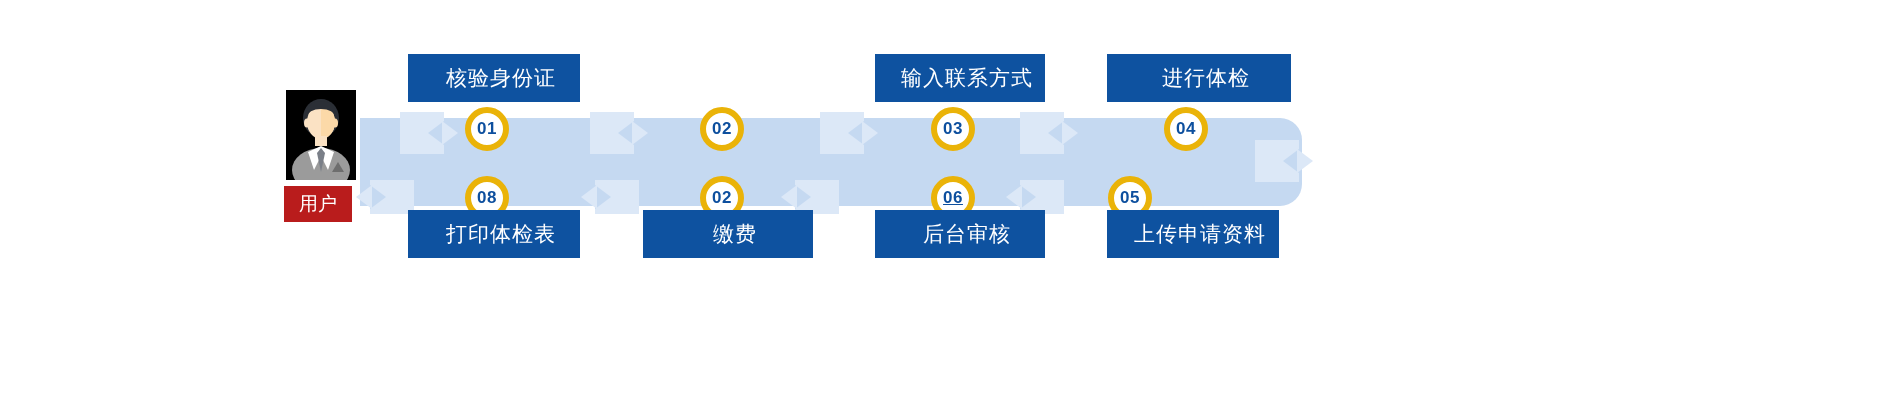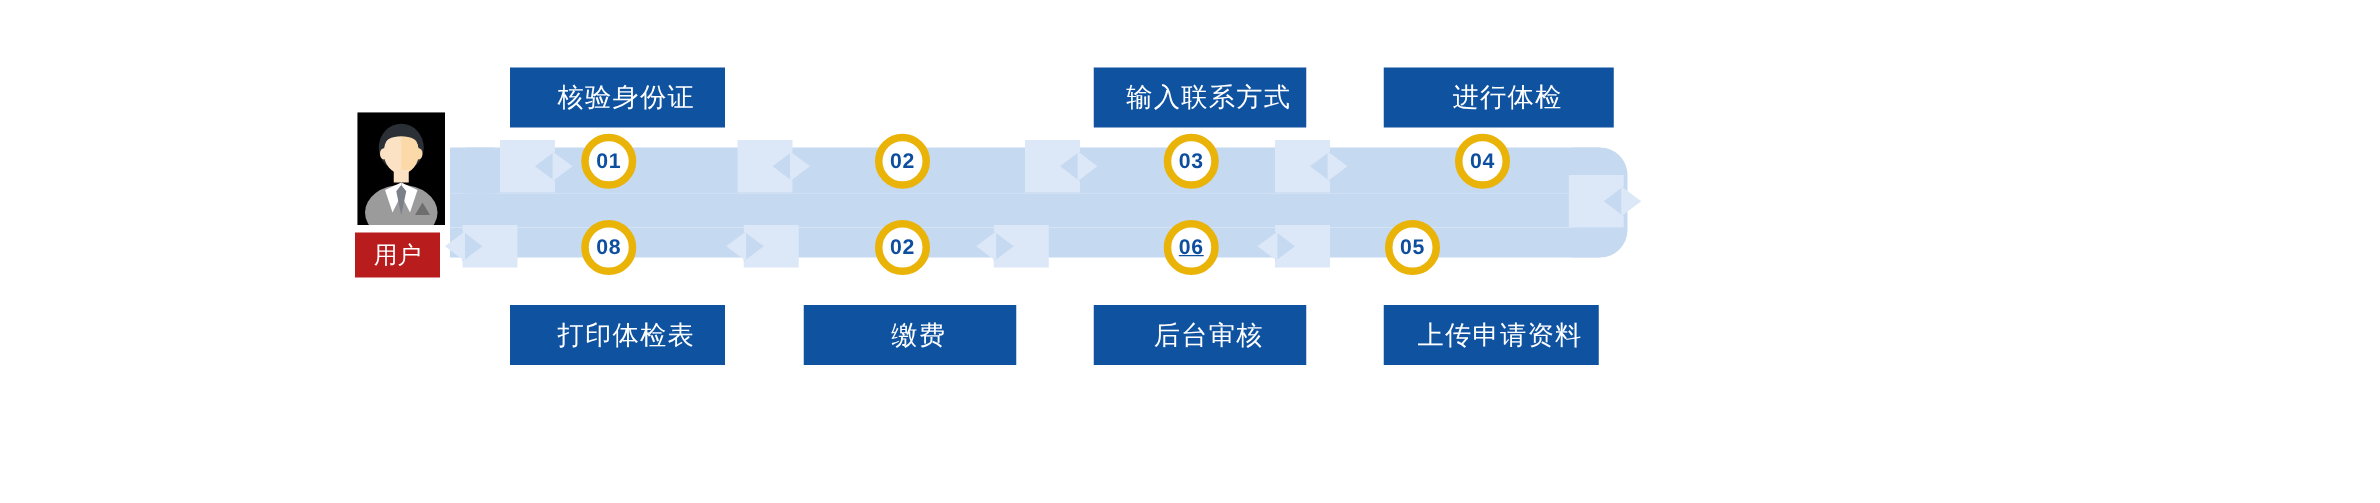--- a/index.html
+++ b/index.html
@@ -44,21 +44,21 @@
        background:#ffffff;border:6px solid #eab308;
        display:flex;align-items:center;justify-content:center;
        color:#0d4f9e;font-size:17px;font-weight:bold;
        letter-spacing:.5px;box-sizing:border-box;}
 
   
   .lbl{position:absolute;background:#0e52a0;color:#ffffff;
        display:flex;align-items:center;justify-content:center;
        font-size:21px;letter-spacing:1px;height:48px;padding-left:14px;}
   .lbl.top{top:54px;}
-  .lbl.bot{top:244px;text-align:center;}
+  .lbl.bot{top:210px;text-align:center;}
 
   
   .avatar{position:absolute;left:286px;top:90px;width:70px;height:90px;
           background:#000000;overflow:hidden;}
   .user-lbl{position:absolute;left:284px;top:186px;width:68px;height:36px;
             background:#b91c1c;color:#fff;font-size:19px;
             display:flex;align-items:center;justify-content:center;}
 </style>
 </head>
 <body>

